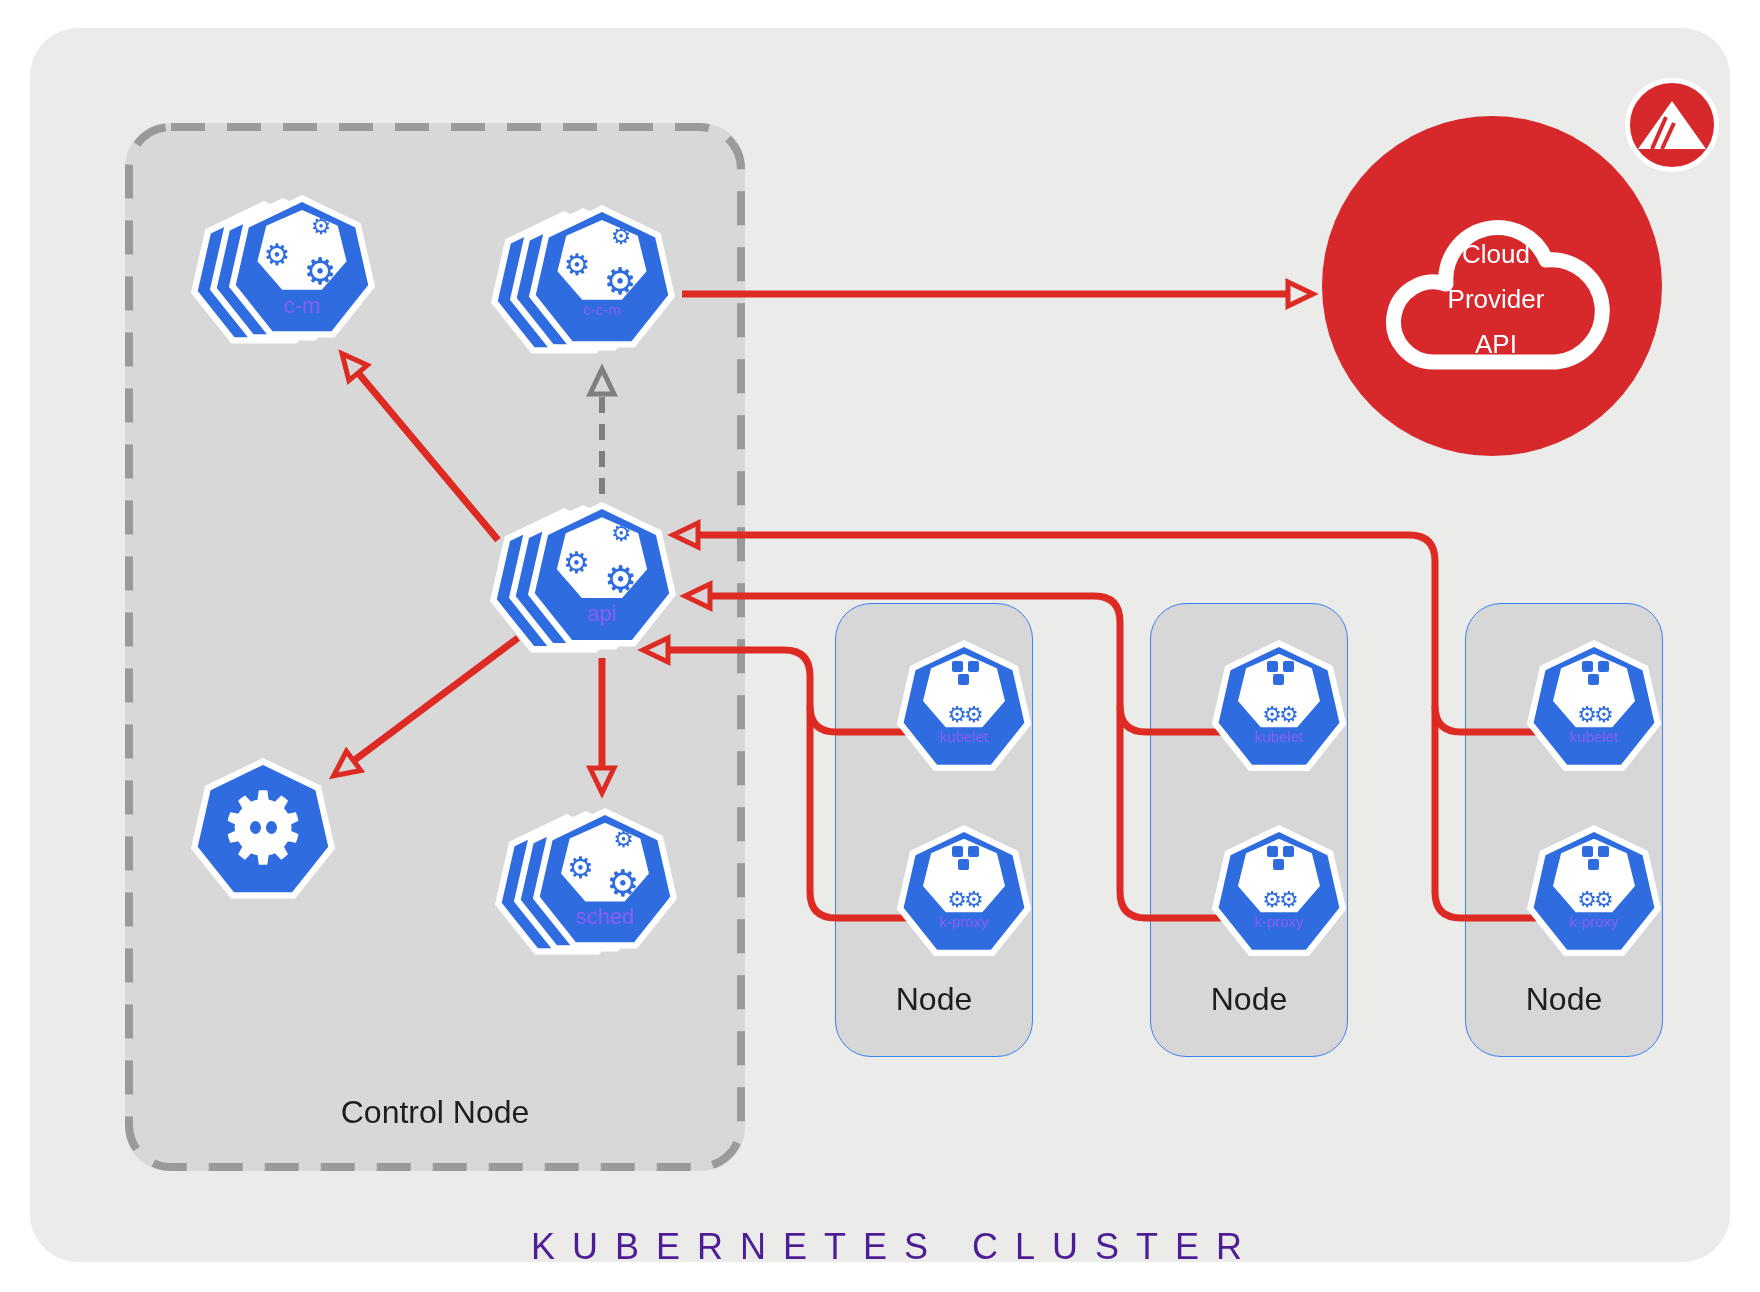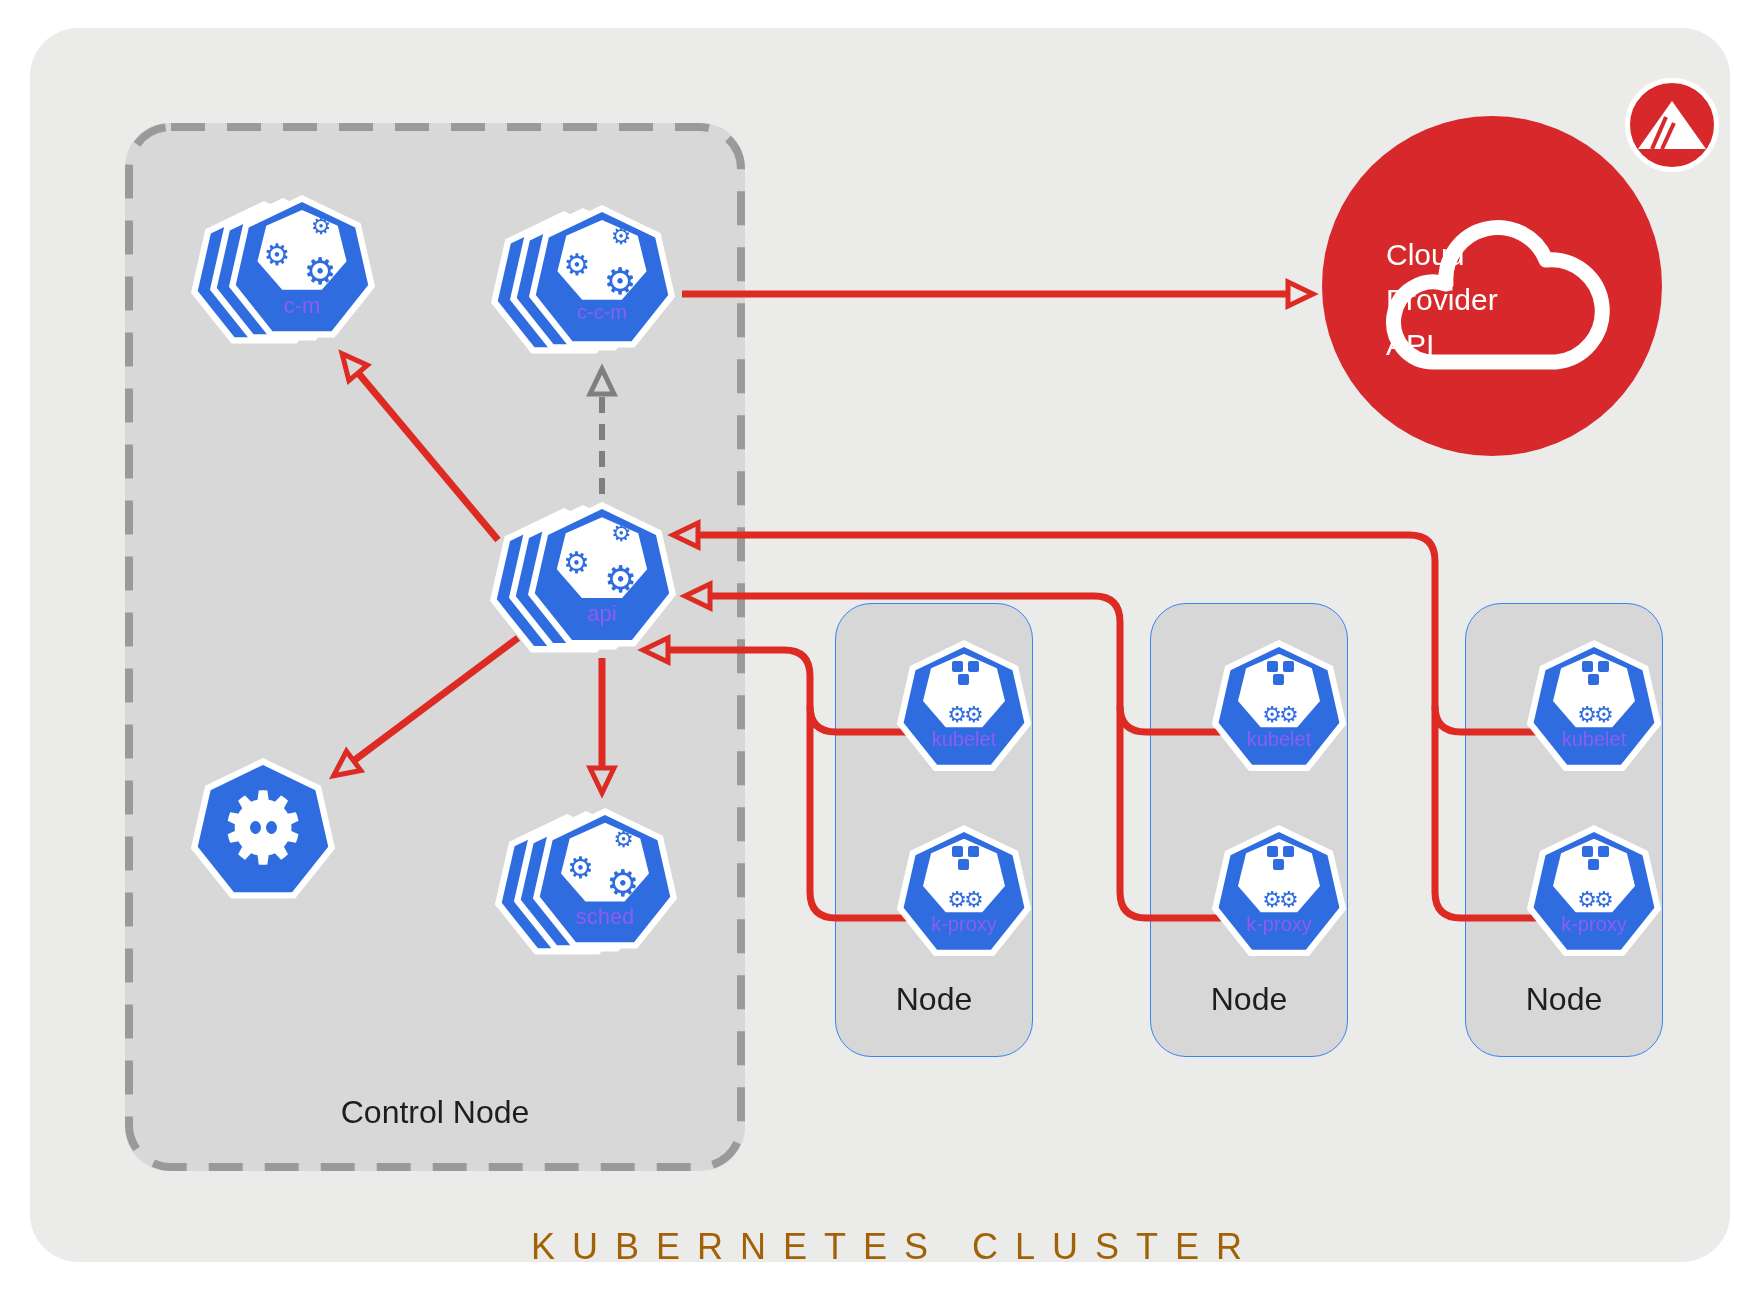--- a/index.html
+++ b/index.html
@@ -21,46 +21,46 @@
        clip-path:polygon(50% 0%,89.1% 18.8%,98.7% 61.1%,71.7% 95%,28.3% 95%,1.3% 61.1%,10.9% 18.8%);}
   .back1{transform:translate(-19px,3px);}
   .back2{transform:translate(-38px,6px);}
   .chip{position:absolute;left:19.5%;top:10%;width:61%;height:56%;background:#fff;
        clip-path:polygon(50% 0%,89.1% 18.8%,98.7% 61.1%,71.7% 95%,28.3% 95%,1.3% 61.1%,10.9% 18.8%);}
   .g{position:absolute;color:#2f6ce0;line-height:1;}
   .g1{left:8%;top:36%;font-size:30px;}
   .g2{right:18%;top:6%;font-size:23px;}
   .g3{right:12%;bottom:5%;font-size:37px;}
   .hlabel{position:absolute;top:65%;left:0;width:100%;text-align:center;color:#8b5cf6;font-size:22px;}
-  .hlabel.small{font-size:20px;top:64%;}
+  .hlabel.small{font-size:15px;top:64%;}
   
   .cubes{position:absolute;top:9%;left:50%;transform:translateX(-50%);width:30px;
          display:flex;flex-wrap:wrap;justify-content:center;gap:2px;}
   .cubes i{width:11px;height:11px;background:#2f6ce0;border-radius:2px;display:block;}
   .cubes i:first-child{flex-basis:100%;width:11px;margin:0 auto;flex-grow:0;max-width:11px;}
   .ngears{position:absolute;bottom:7%;left:0;width:100%;text-align:center;color:#2f6ce0;
           font-size:22px;letter-spacing:-3px;line-height:1;}
   
   .etcd-icon{position:absolute;inset:0;}
   .biggear{position:absolute;left:50%;top:47%;transform:translate(-50%,-50%);
            color:#fff;font-size:100px;line-height:1;}
   .hub{position:absolute;left:50%;top:47%;transform:translate(-50%,-50%);
        width:48px;height:48px;border-radius:50%;background:#fff;}
   .eye{position:absolute;width:11px;height:13px;border-radius:50%;background:#2f6ce0;top:42.5%;}
   .e1{left:41%;} .e2{left:52%;}
   
   .cloud-circle{position:absolute;left:1292px;top:88px;width:340px;height:340px;
                 border-radius:50%;background:#d7282c;}
   .cloud-svg{position:absolute;left:1346px;top:162px;}
-  .cloud-text{position:absolute;left:1356px;top:204px;width:220px;text-align:left;
-              color:#fff;font-size:30px;line-height:45px;}
+  .cloud-text{position:absolute;left:1356px;top:204px;width:220px;text-align:center;
+              color:#fff;font-size:26px;line-height:45px;}
   .badge{position:absolute;left:1595px;top:50px;width:84px;height:84px;border-radius:50%;
          background:#d7282c;border:5px solid #fff;box-sizing:content-box;}
   .title{position:absolute;left:30px;top:1198px;width:1670px;text-align:center;
-         color:#a16207;font-size:36px;letter-spacing:17px;font-weight:500;}
+         color:#4c1d95;font-size:36px;letter-spacing:17px;font-weight:500;}
 </style>
 </head>
 <body>
 
 <div class="canvas">
   <div class="outer">
 
     <div class="cp-box">
       <div class="zone-label">Control Node</div>
     </div>

